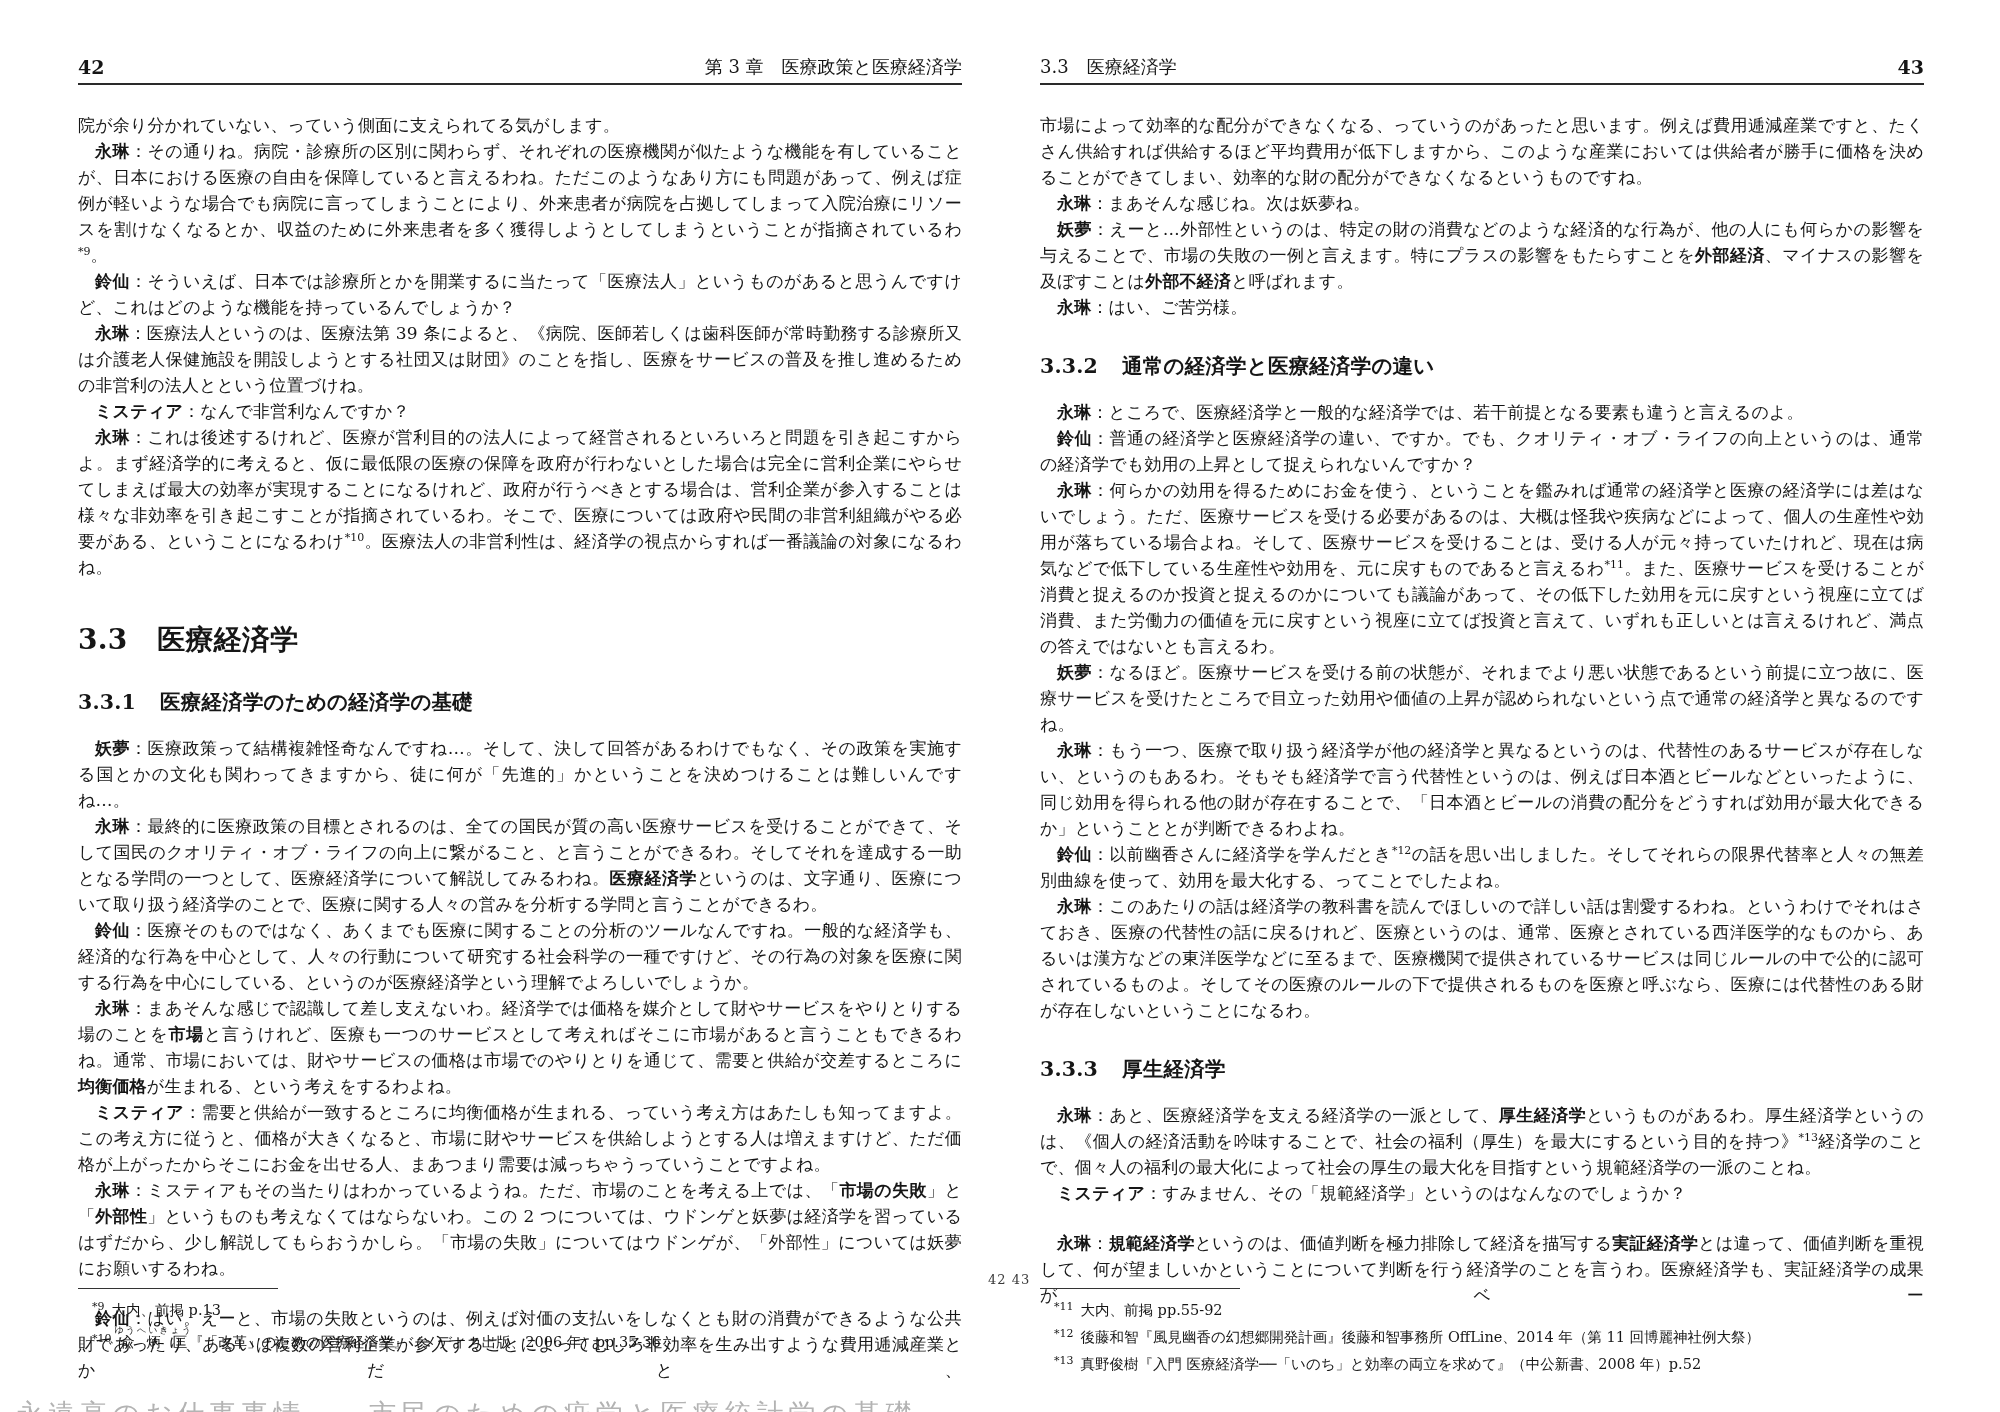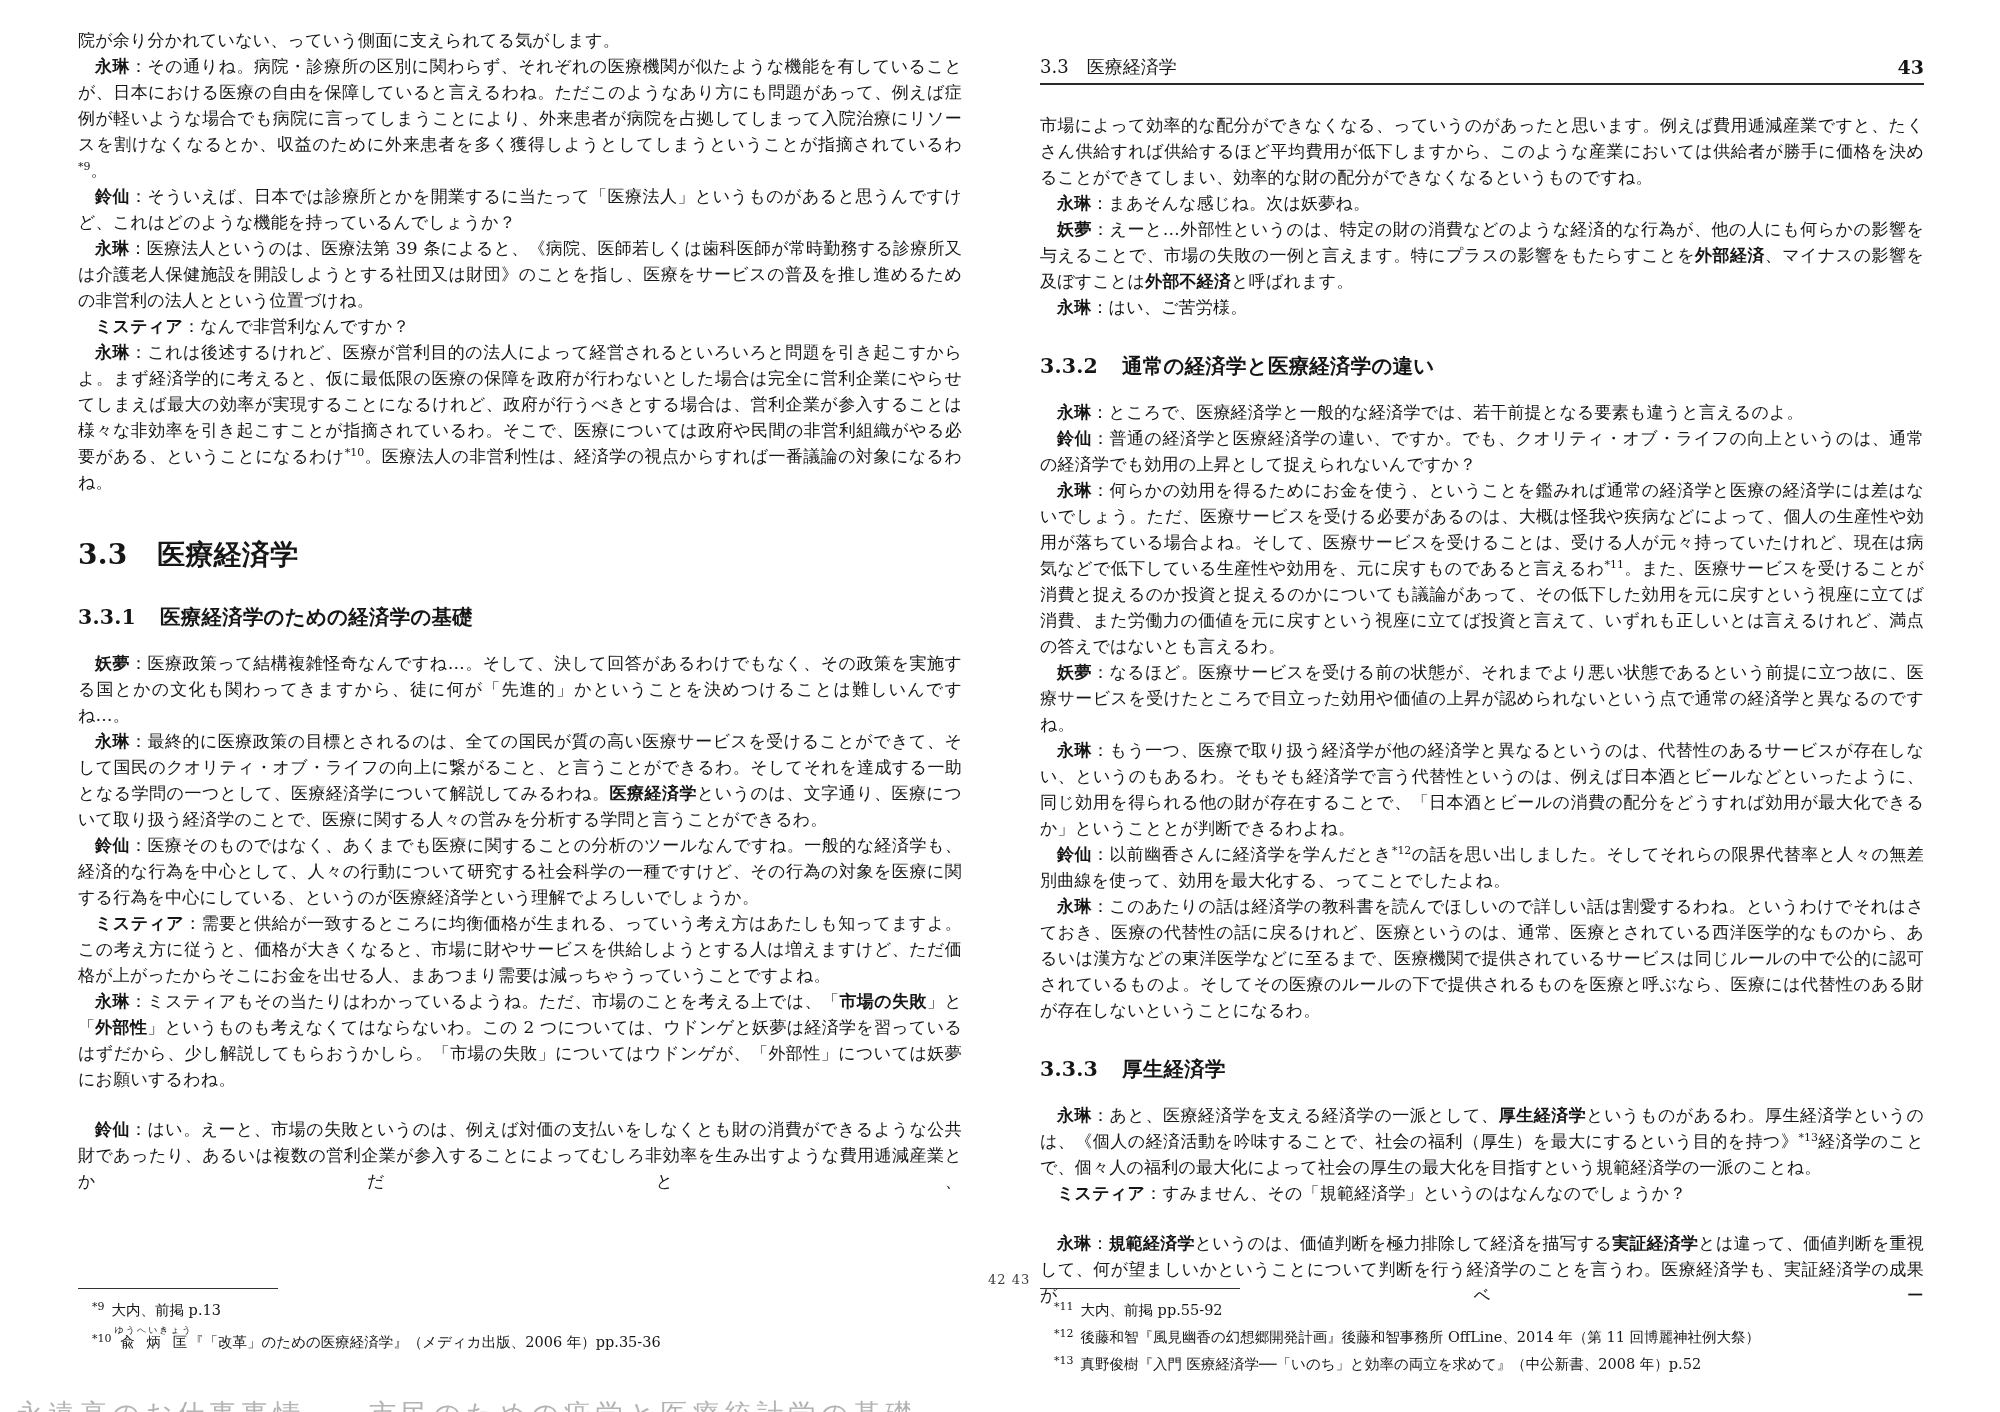--- a/index.html
+++ b/index.html
@@ -55,32 +55,37 @@
   }
   .gutter-pages {
     position:absolute; left:988px; top:1272px;
     font-size:13px; color:#3a3a3a; letter-spacing:1px;
   }
 </style>
 </head>
 <body>
 
 <div class="page" id="page-left">
+  <div class="page-header">
+    <span class="page-num">42</span>
+    <span class="running-title">第 3 章　医療政策と医療経済学</span>
+  </div>
   <div class="body-text">
       <p class="para no-indent"><span>院が余り分かれていない、っていう側面に支えられてる気がします。</span></p>
       <p class="para"><span class="speaker">永琳</span><span>：その通りね。病院・診療所の区別に関わらず、それぞれの医療機関が似たような機能を有していることが、日本における医療の自由を保障していると言えるわね。ただこのようなあり方にも問題があって、例えば症例が軽いような場合でも病院に言ってしまうことにより、外来患者が病院を占拠してしまって入院治療にリソースを割けなくなるとか、収益のために外来患者を多く獲得しようとしてしまうということが指摘されているわ</span><sup class="fnref">*9</sup><span>。</span></p>
       <p class="para"><span class="speaker">鈴仙</span><span>：そういえば、日本では診療所とかを開業するに当たって「医療法人」というものがあると思うんですけど、これはどのような機能を持っているんでしょうか？</span></p>
       <p class="para"><span class="speaker">永琳</span><span>：医療法人というのは、医療法第 39 条によると、《病院、医師若しくは歯科医師が常時勤務する診療所又は介護老人保健施設を開設しようとする社団又は財団》のことを指し、医療をサービスの普及を推し進めるための非営利の法人とという位置づけね。</span></p>
       <p class="para"><span class="speaker">ミスティア</span><span>：なんで非営利なんですか？</span></p>
       <p class="para"><span class="speaker">永琳</span><span>：これは後述するけれど、医療が営利目的の法人によって経営されるといろいろと問題を引き起こすからよ。まず経済学的に考えると、仮に最低限の医療の保障を政府が行わないとした場合は完全に営利企業にやらせてしまえば最大の効率が実現することになるけれど、政府が行うべきとする場合は、営利企業が参入することは様々な非効率を引き起こすことが指摘されているわ。そこで、医療については政府や民間の非営利組織がやる必要がある、ということになるわけ</span><sup class="fnref">*10</sup><span>。医療法人の非営利性は、経済学の視点からすれば一番議論の対象になるわね。</span></p>
       <div class="h2"><span class="num">3.3</span><span class="ttl">医療経済学</span></div>
       <div class="h3"><span class="num">3.3.1</span><span class="ttl">医療経済学のための経済学の基礎</span></div>
       <p class="para"><span class="speaker">妖夢</span><span>：医療政策って結構複雑怪奇なんですね…。そして、決して回答があるわけでもなく、その政策を実施する国とかの文化も関わってきますから、徒に何が「先進的」かということを決めつけることは難しいんですね…。</span></p>
       <p class="para"><span class="speaker">永琳</span><span>：最終的に医療政策の目標とされるのは、全ての国民が質の高い医療サービスを受けることができて、そして国民のクオリティ・オブ・ライフの向上に繋がること、と言うことができるわ。そしてそれを達成する一助となる学問の一つとして、医療経済学について解説してみるわね。</span><span class="term">医療経済学</span><span>というのは、文字通り、医療について取り扱う経済学のことで、医療に関する人々の営みを分析する学問と言うことができるわ。</span></p>
       <p class="para"><span class="speaker">鈴仙</span><span>：医療そのものではなく、あくまでも医療に関することの分析のツールなんですね。一般的な経済学も、経済的な行為を中心として、人々の行動について研究する社会科学の一種ですけど、その行為の対象を医療に関する行為を中心にしている、というのが医療経済学という理解でよろしいでしょうか。</span></p>
+      <p class="para"><span class="speaker">永琳</span><span>：まあそんな感じで認識して差し支えないわ。経済学では価格を媒介として財やサービスをやりとりする場のことを</span><span class="term">市場</span><span>と言うけれど、医療も一つのサービスとして考えればそこに市場があると言うこともできるわね。通常、市場においては、財やサービスの価格は市場でのやりとりを通じて、需要と供給が交差するところに</span><span class="term">均衡価格</span><span>が生まれる、という考えをするわよね。</span></p>
       <p class="para"><span class="speaker">ミスティア</span><span>：需要と供給が一致するところに均衡価格が生まれる、っていう考え方はあたしも知ってますよ。この考え方に従うと、価格が大きくなると、市場に財やサービスを供給しようとする人は増えますけど、ただ価格が上がったからそこにお金を出せる人、まあつまり需要は減っちゃうっていうことですよね。</span></p>
       <p class="para"><span class="speaker">永琳</span><span>：ミスティアもその当たりはわかっているようね。ただ、市場のことを考える上では、「</span><span class="term">市場の失敗</span><span>」と「</span><span class="term">外部性</span><span>」というものも考えなくてはならないわ。この 2 つについては、ウドンゲと妖夢は経済学を習っているはずだから、少し解説してもらおうかしら。「市場の失敗」についてはウドンゲが、「外部性」については妖夢にお願いするわね。</span></p>
       <p class="para flow"><span class="speaker">鈴仙</span><span>：はい。えーと、市場の失敗というのは、例えば対価の支払いをしなくとも財の消費ができるような公共財であったり、あるいは複数の営利企業が参入することによってむしろ非効率を生み出すような費用逓減産業とかだと、</span></p>
     </div>
   <div class="footnotes">
     <div class="rule"></div>
   <div class="fn"><sup class="fnref">*9</sup><span>大内、前掲 p.13</span></div>
       <div class="fn"><sup class="fnref">*10</sup><ruby>兪炳匡<rt>ゆうへいきょう</rt></ruby><span>『「改革」のための医療経済学』（メディカ出版、2006 年）pp.35-36</span></div>
     </div>
 </div>

